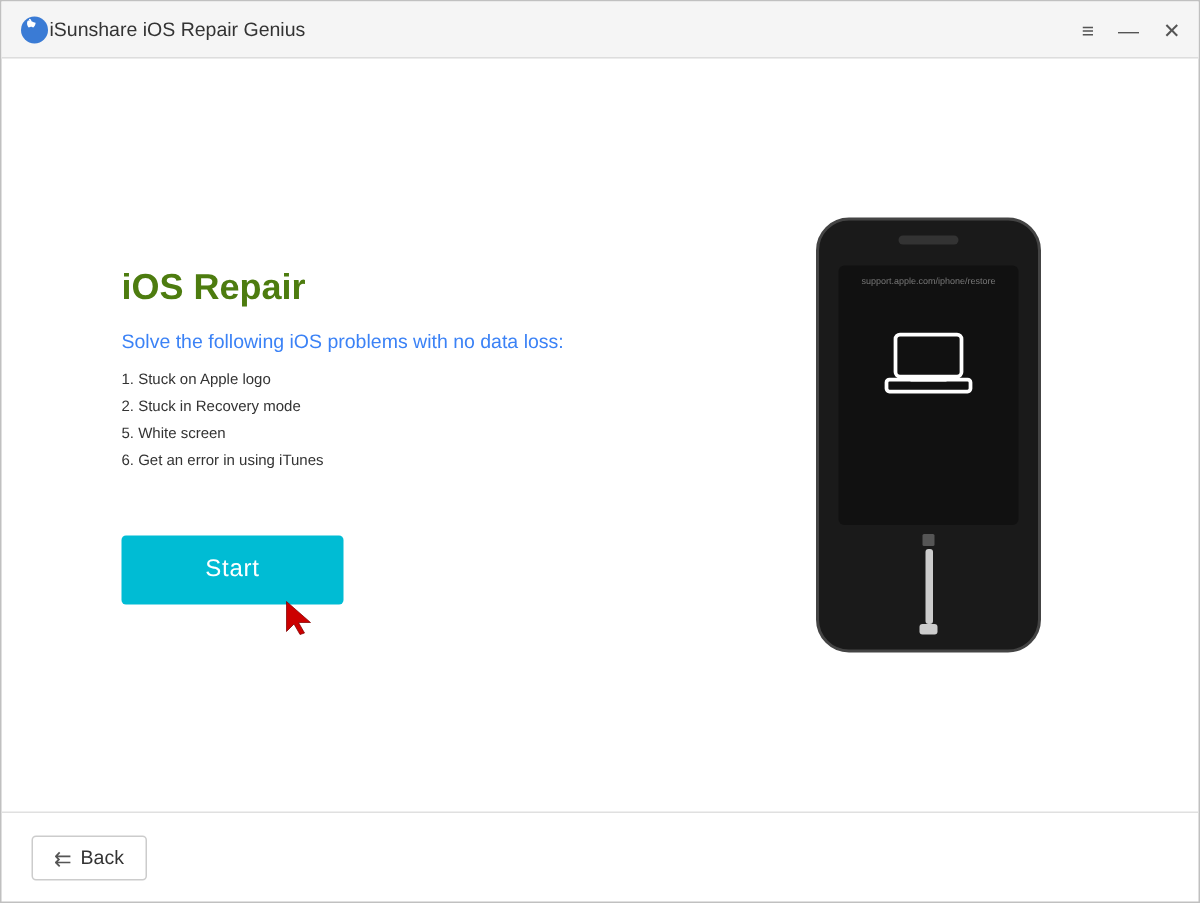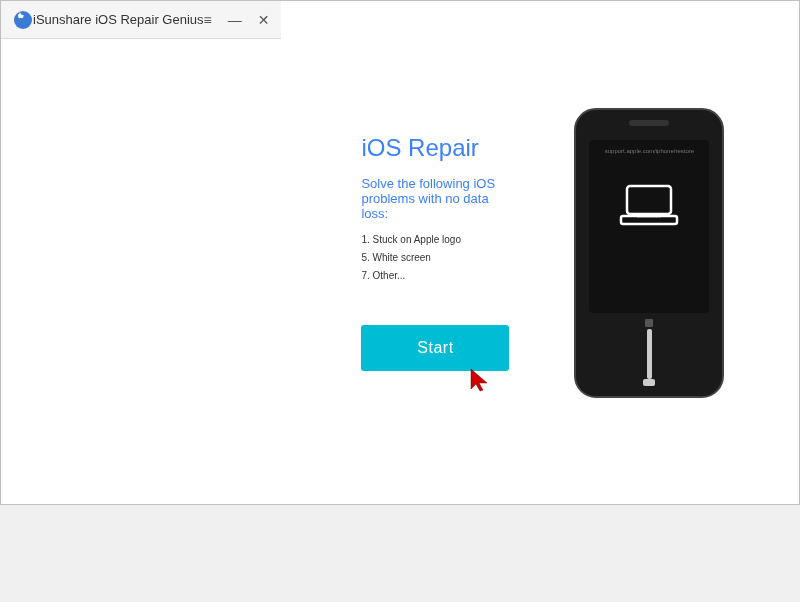--- a/index.html
+++ b/index.html
@@ -7,25 +7,25 @@
     body {
       width: 800px;
       height: 602px;
       font-family: 'Segoe UI', Arial, sans-serif;
       background: #f0f0f0;
       overflow: hidden;
     }
 
     .window {
       width: 800px;
-      height: 505px;
+      height: 602px;
       background: #ffffff;
       border: 1px solid #c0c0c0;
       display: flex;
-      flex-direction: row;
+      flex-direction: column;
     }
 
     .titlebar {
       height: 38px;
       background: #f5f5f5;
       border-bottom: 1px solid #ddd;
       display: flex;
       align-items: center;
       padding: 0 12px;
       flex-shrink: 0;
@@ -66,22 +66,22 @@
       padding: 40px 80px;
       gap: 40px;
     }
 
     .left-panel {
       flex: 1;
     }
 
     .ios-repair-title {
       font-size: 24px;
-      font-weight: 400;
-      color: #3b82f6;
+      font-weight: 700;
+      color: #4d7c0f;
       margin-bottom: 14px;
     }
 
     .subtitle {
       font-size: 13px;
       color: #3b82f6;
       margin-bottom: 10px;
     }
 
     .problem-list {
@@ -216,22 +216,23 @@
   </div>
 
   <div class="content-area">
     <div class="main-content">
 
       <div class="left-panel">
         <h1 class="ios-repair-title">iOS Repair</h1>
         <p class="subtitle">Solve the following iOS problems with no data loss:</p>
         <ul class="problem-list">
           <li>1. Stuck on Apple logo</li>
+          <li>2. Stuck in Recovery mode</li>
           <li>5. White screen</li>
-          <li>7. Other...</li>
+          <li>6. Get an error in using iTunes</li>
         </ul>
         <div style="position: relative; display: inline-block;">
           <button class="start-button">Start</button>
           
           <svg style="position:absolute; left:108px; top:42px; pointer-events:none;" width="22" height="26" viewBox="0 0 22 26">
             <polygon points="2,2 2,22 7,17 11,24 14,23 10,16 18,16" fill="#cc0000" stroke="#800000" stroke-width="0.5"></polygon>
           </svg>
         </div>
       </div>
 

